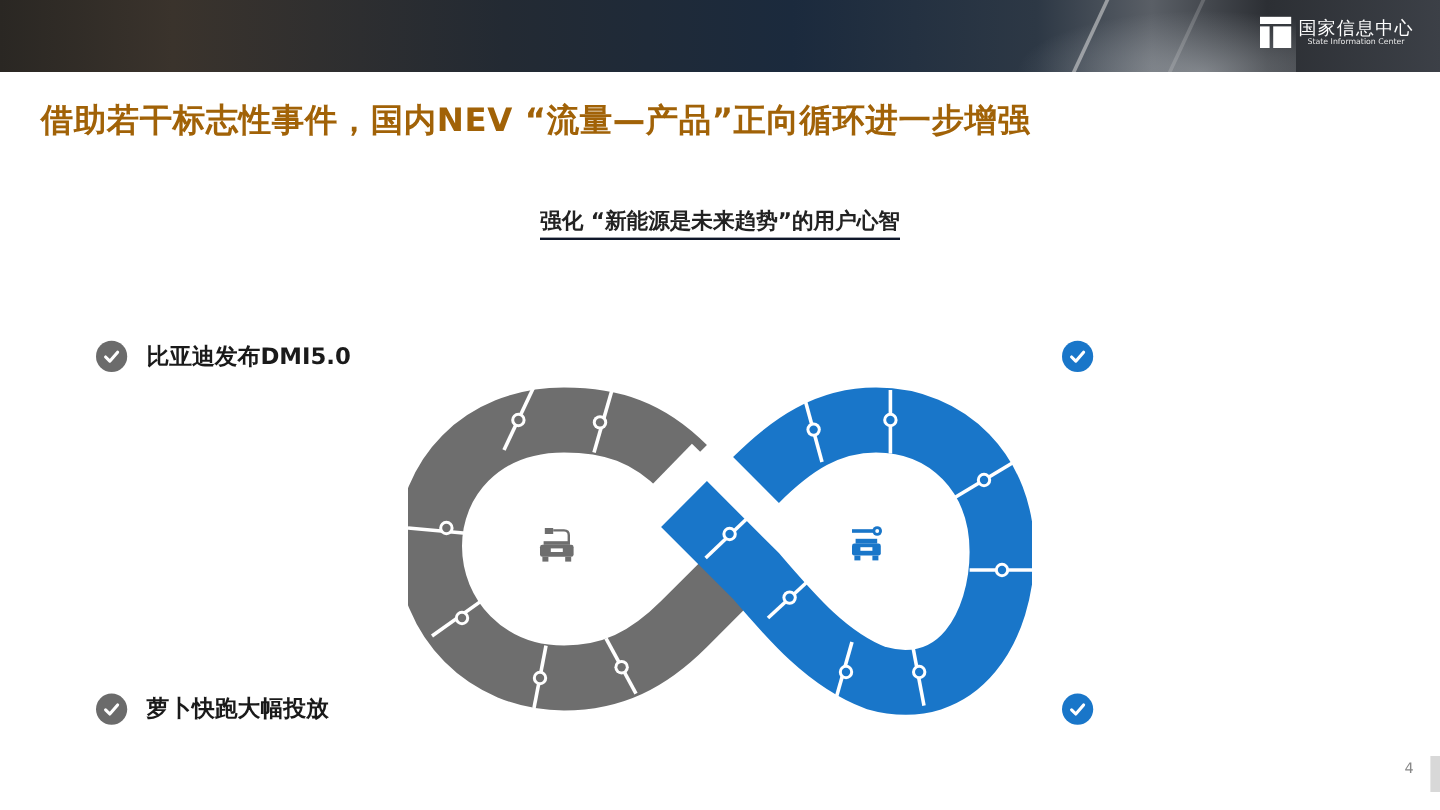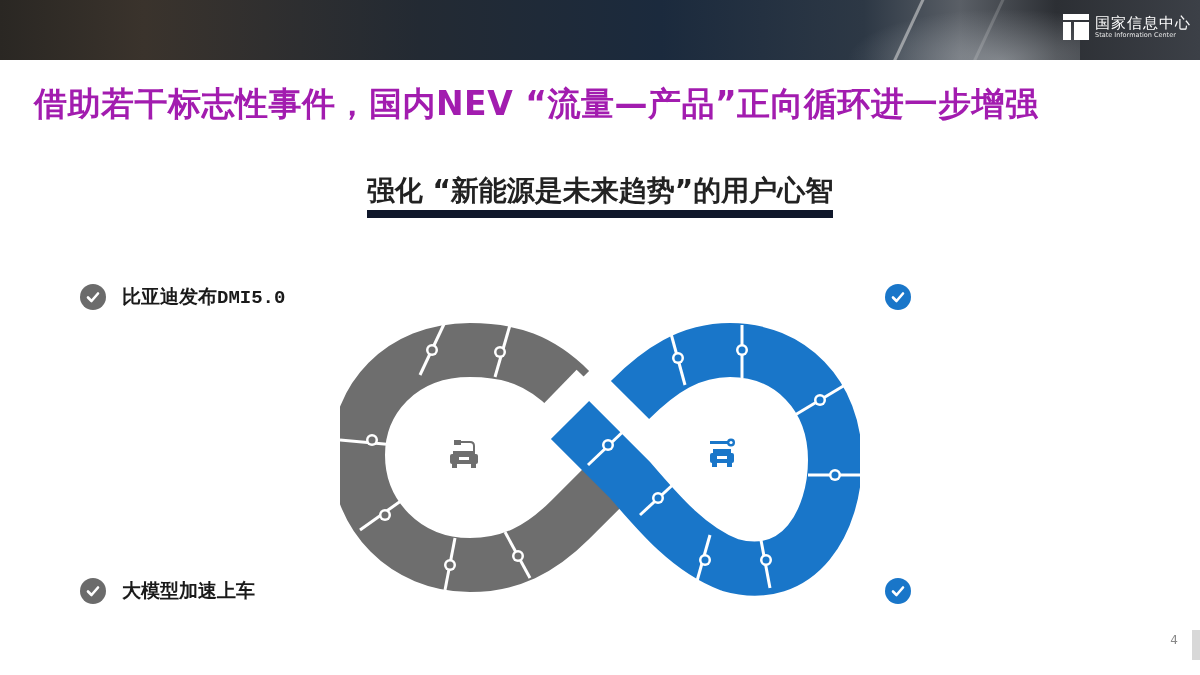--- a/index.html
+++ b/index.html
@@ -1,32 +1,32 @@
 <!DOCTYPE html>
 <html><head>
 <meta charset="utf-8">
 <style>
   html,body{margin:0;padding:0;}
   body{width:1200px;height:675px;position:relative;overflow:hidden;background:#ffffff;font-family:"DejaVu Sans","Liberation Sans",sans-serif;}
   .banner{position:absolute;left:0;top:0;width:1200px;height:60px;
     background:linear-gradient(90deg,#2a2723 0%,#3a332c 12%,#232a33 35%,#1b2a3d 55%,#2d3845 72%,#5a5f66 80%,#2c2f34 88%,#3c4047 100%);overflow:hidden;}
   .banner .streak{position:absolute;top:-10px;width:3px;height:90px;background:rgba(220,220,220,0.55);transform:rotate(25deg);}
   .banner .shine{position:absolute;right:120px;top:0;width:260px;height:60px;background:radial-gradient(ellipse at 70% 100%,rgba(200,205,210,0.45),rgba(0,0,0,0) 60%);}
-  .logo{position:absolute;right:9px;top:14px;display:flex;align-items:center;gap:6px;}
+  .logo{position:absolute;right:22px;top:14px;display:flex;align-items:center;gap:6px;text-align:center;}
   .logo-mark{width:26px;height:26px;position:relative;}
   .logo-mark .t1{position:absolute;left:0;top:0;width:26px;height:6px;background:#fff;}
   .logo-mark .t2{position:absolute;left:0;top:8px;width:8px;height:18px;background:#fff;}
   .logo-mark .t3{position:absolute;left:11px;top:8px;width:15px;height:18px;background:#fff;}
   .logo-text{display:flex;flex-direction:column;color:#fff;}
   .logo-cn{font-family:"DejaVu Serif","Liberation Serif",serif;font-size:15px;letter-spacing:1px;line-height:16px;}
   .logo-en{font-size:6.5px;line-height:9px;color:#e8e8e8;}
-  .title{position:absolute;left:34px;top:82px;font-size:33px;font-weight:bold;color:#a21caf;letter-spacing:0.5px;}
+  .title{position:absolute;left:34px;top:82px;font-size:27px;font-weight:bold;color:#a16207;letter-spacing:0.5px;}
   .subtitle{position:absolute;left:0;width:1200px;top:172px;text-align:center;}
-  .subtitle span{font-size:28px;font-weight:bold;color:#222;border-bottom:8px solid #0f172a;padding-bottom:3px;}
-  .item{position:absolute;display:flex;align-items:center;gap:16px;font-family:Liberation Mono, monospace;}
+  .subtitle span{font-size:18px;font-weight:bold;color:#222;border-bottom:2px solid #0f172a;padding-bottom:3px;}
+  .item{position:absolute;display:flex;align-items:center;gap:16px;}
   .item .chk{width:26px;height:26px;border-radius:50%;display:flex;align-items:center;justify-content:center;}
   .item .chk svg{width:16px;height:16px;}
   .item .label{font-size:19px;font-weight:bold;color:#1a1a1a;}
   .chk.gray{background:#6b6b6b;}
   .chk.blue{background:#1976c9;}
   .page-num{position:absolute;right:22px;top:633px;font-size:12px;color:#888;}
   .edge-bar{position:absolute;right:0;top:630px;width:8px;height:30px;background:#d8d8d8;}
   .loop{position:absolute;left:340px;top:320px;width:520px;height:280px;}
 </style>
 </head>
@@ -66,21 +66,21 @@
         <path d="M3 8.5 L6.5 12 L13 4.5" stroke="#fff" stroke-width="2.6" fill="none" stroke-linecap="round" stroke-linejoin="round"></path>
       </svg>
   </div>
 </div>
 <div class="item" style="left:80px;top:578px;">
   <div class="chk gray">
     <svg viewBox="0 0 16 16">
         <path d="M3 8.5 L6.5 12 L13 4.5" stroke="#fff" stroke-width="2.6" fill="none" stroke-linecap="round" stroke-linejoin="round"></path>
       </svg>
   </div>
-  <span class="label">大模型加速上车</span>
+  <span class="label">萝卜快跑大幅投放</span>
 </div>
 <div class="item" style="left:885px;top:578px;">
   <div class="chk blue">
     <svg viewBox="0 0 16 16">
         <path d="M3 8.5 L6.5 12 L13 4.5" stroke="#fff" stroke-width="2.6" fill="none" stroke-linecap="round" stroke-linejoin="round"></path>
       </svg>
   </div>
 </div>
 
 <svg class="loop" viewBox="0 0 520 280">

